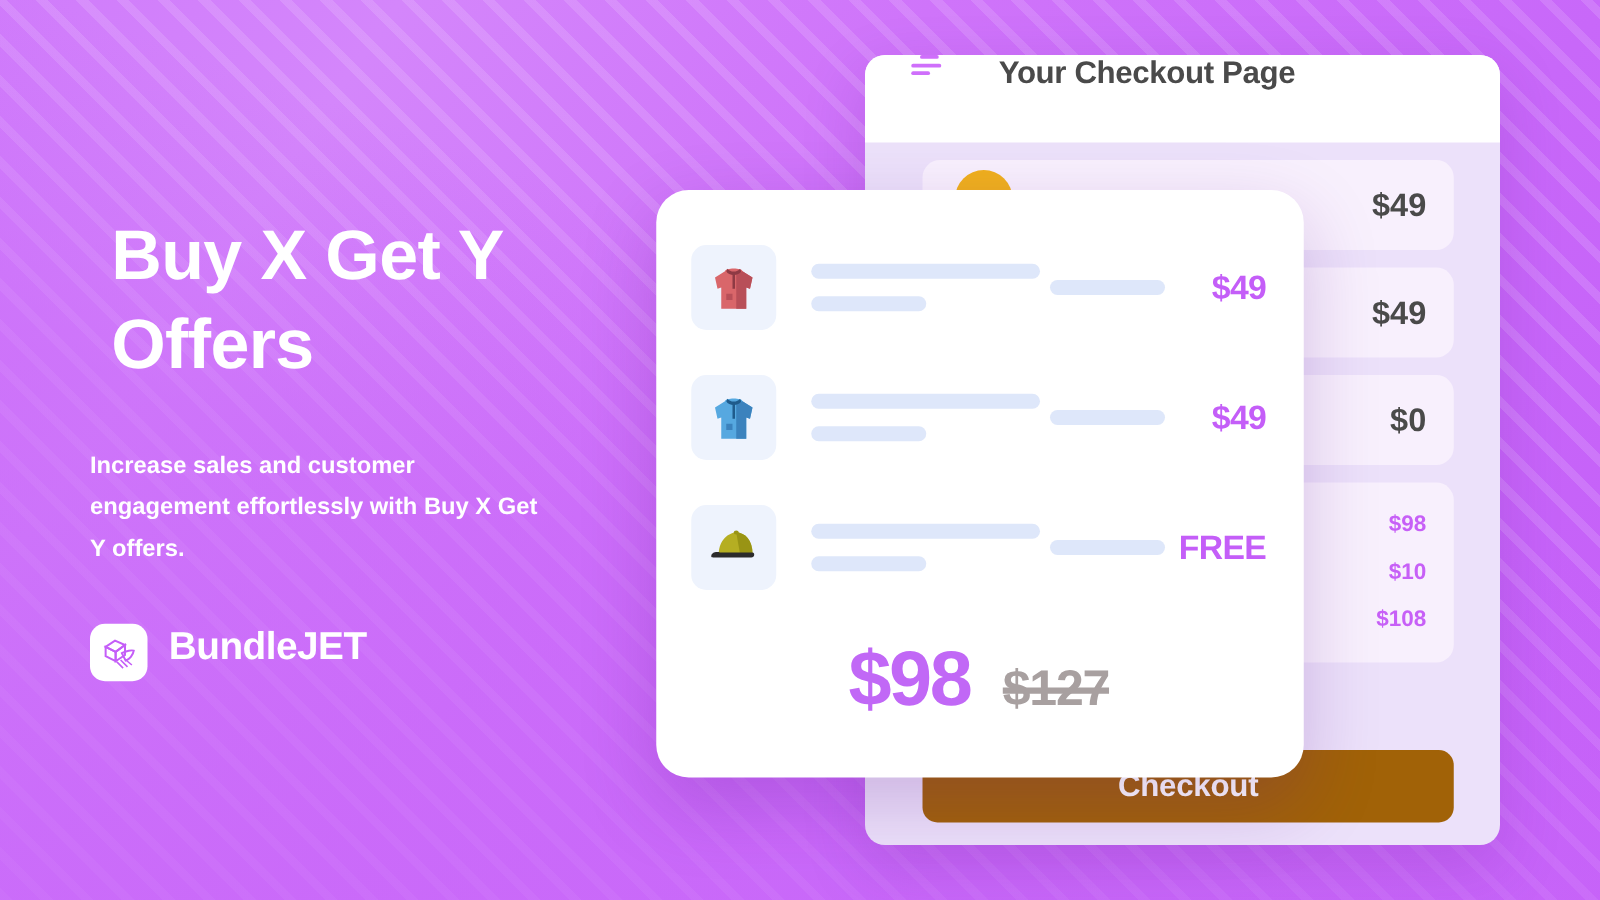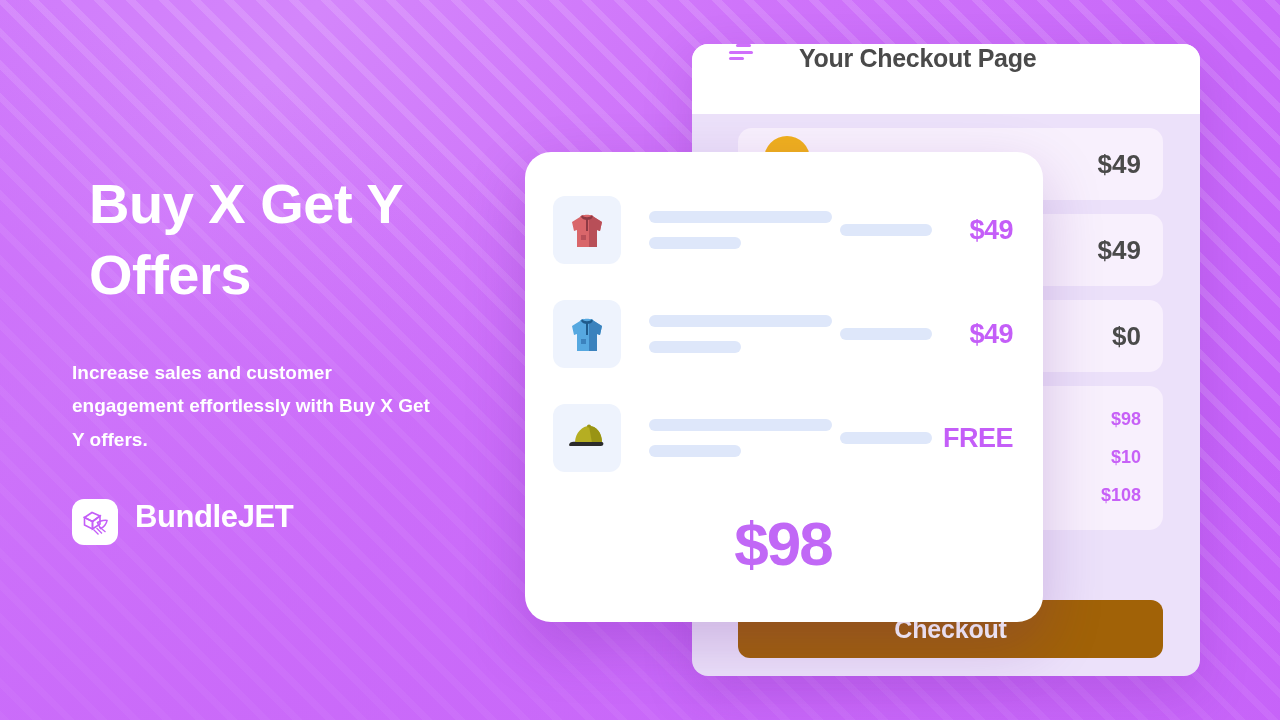--- a/index.html
+++ b/index.html
@@ -236,14 +236,15 @@
       <div class="ln w-short"></div>
     </div>
     <div class="mid">
       <div class="ln"></div>
     </div>
     <div class="price">FREE</div>
   </div>
 
   <div class="totals">
     <div class="total-new">$98</div>
+    <div class="total-old">$127</div>
   </div>
 </div>
 
 </body></html>

